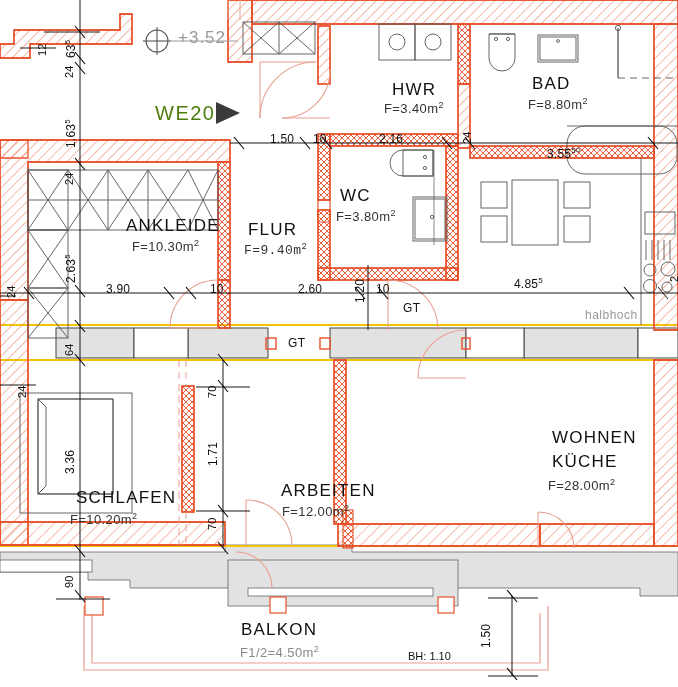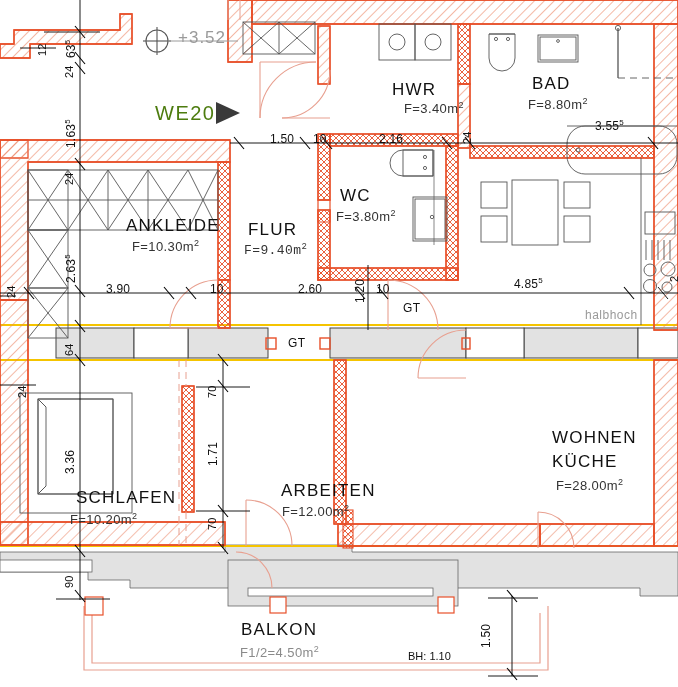--- a/index.html
+++ b/index.html
@@ -361,21 +361,21 @@
   <g stroke="#e8a090" stroke-width="1" fill="none">
     <line x1="228" y1="0" x2="228" y2="20"></line>
     <line x1="240" y1="0" x2="240" y2="20"></line>
   </g>
 </svg>
 
 <div class="lbl unit" style="left:155px;top:102px;">WE20</div>
 <div class="lbl lvl" style="left:178px;top:28px;">+3.52</div>
 
 <div class="lbl room-name" style="left:392px;top:80px;">HWR</div>
-<div class="lbl room-area" style="left:404px;top:100px;text-align:center;"><span>F=3.40m</span><sup>2</sup></div>
+<div class="lbl room-area" style="left:384px;top:100px;text-align:center;"><span>F=3.40m</span><sup>2</sup></div>
 
 <div class="lbl room-name" style="left:532px;top:74px;">BAD</div>
 <div class="lbl room-area" style="left:528px;top:96px;"><span>F=8.80m</span><sup>2</sup></div>
 
 <div class="lbl room-name" style="left:340px;top:186px;">WC</div>
 <div class="lbl room-area" style="left:336px;top:208px;"><span>F=3.80m</span><sup>2</sup></div>
 
 <div class="lbl room-name" style="left:126px;top:216px;">ANKLEIDE</div>
 <div class="lbl room-area" style="left:132px;top:238px;"><span>F=10.30m</span><sup>2</sup></div>
 
@@ -383,30 +383,30 @@
 <div class="lbl room-area" style="left:244px;top:242px;font-family:Liberation Mono, monospace;"><span>F=9.40m</span><sup>2</sup></div>
 
 <div class="lbl room-name" style="left:76px;top:488px;">SCHLAFEN</div>
 <div class="lbl room-area" style="left:70px;top:511px;"><span>F=10.20m</span><sup>2</sup></div>
 
 <div class="lbl room-name" style="left:281px;top:481px;">ARBEITEN</div>
 <div class="lbl room-area" style="left:282px;top:503px;"><span>F=12.00m</span><sup>2</sup></div>
 
 <div class="lbl room-name" style="left:552px;top:428px;">WOHNEN</div>
 <div class="lbl room-name" style="left:552px;top:452px;">KÜCHE</div>
-<div class="lbl room-area" style="left:548px;top:477px;margin-left:8px;"><span>F=28.00m</span><sup>2</sup></div>
+<div class="lbl room-area" style="left:548px;top:477px;"><span>F=28.00m</span><sup>2</sup></div>
 
 <div class="lbl room-name" style="left:241px;top:620px;">BALKON</div>
 <div class="lbl room-area gray" style="left:240px;top:644px;"><span>F1/2=4.50m</span><sup>2</sup></div>
 
 <div class="lbl dim" style="left:270px;top:131px;"><span>1.50</span><sup></sup></div>
 <div class="lbl dim" style="left:313px;top:131px;"><span>10</span><sup></sup></div>
 <div class="lbl dim" style="left:379px;top:131px;"><span>2.16</span><sup></sup></div>
 <div class="lbl dim vert small" style="left:459px;top:144px;"><span>24</span><sup></sup></div>
-<div class="lbl dim" style="left:547px;top:118px;margin-left:48px;"><span>3.55</span><sup>5</sup></div>
+<div class="lbl dim" style="left:547px;top:146px;"><span>3.55</span><sup>5</sup></div>
 
 <div class="lbl dim" style="left:106px;top:281px;"><span>3.90</span><sup></sup></div>
 <div class="lbl dim" style="left:210px;top:281px;"><span>10</span><sup></sup></div>
 <div class="lbl dim" style="left:298px;top:281px;"><span>2.60</span><sup></sup></div>
 <div class="lbl dim" style="left:376px;top:281px;"><span>10</span><sup></sup></div>
 <div class="lbl dim" style="left:514px;top:276px;"><span>4.85</span><sup>5</sup></div>
 
 <div class="lbl dim vert small" style="left:36px;top:56px;"><span>12</span></div>
 <div class="lbl dim vert" style="left:63px;top:58px;"><span>63</span><sup>5</sup></div>
 <div class="lbl dim vert small" style="left:63px;top:78px;"><span>24</span></div>

